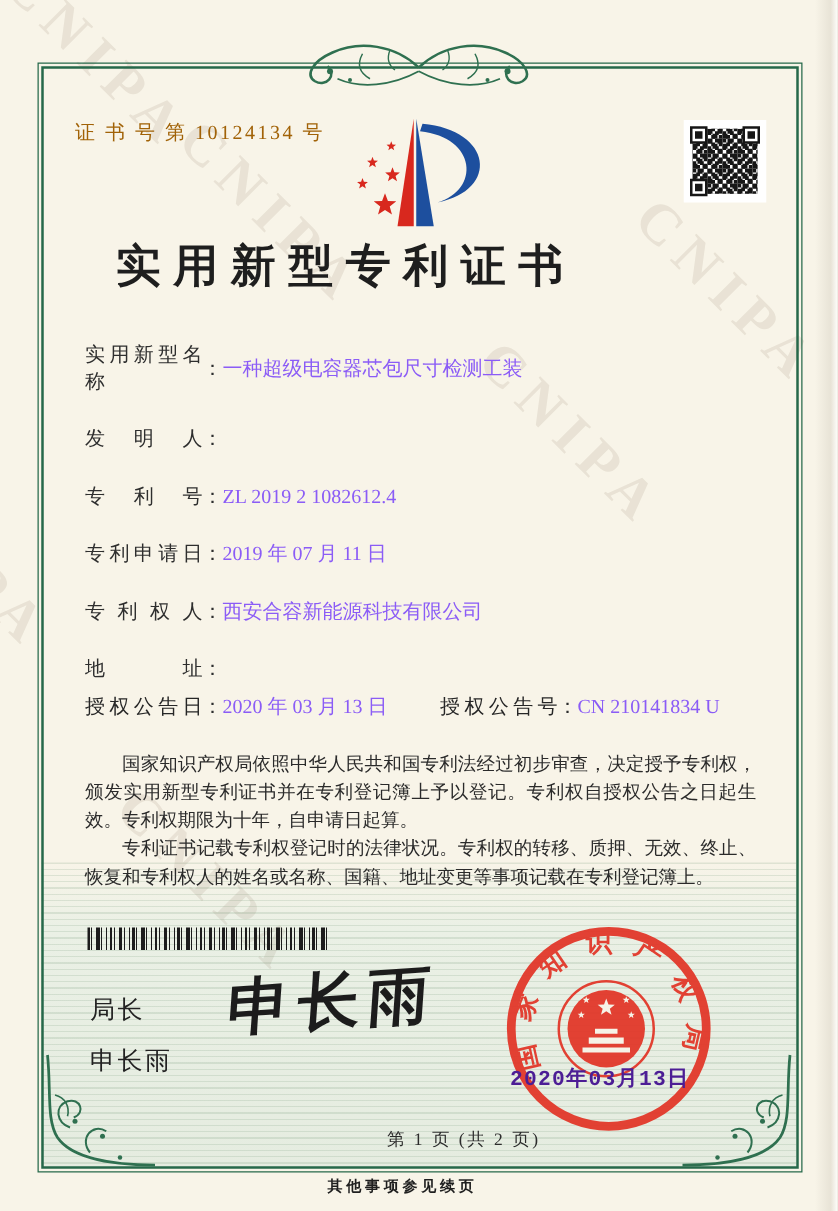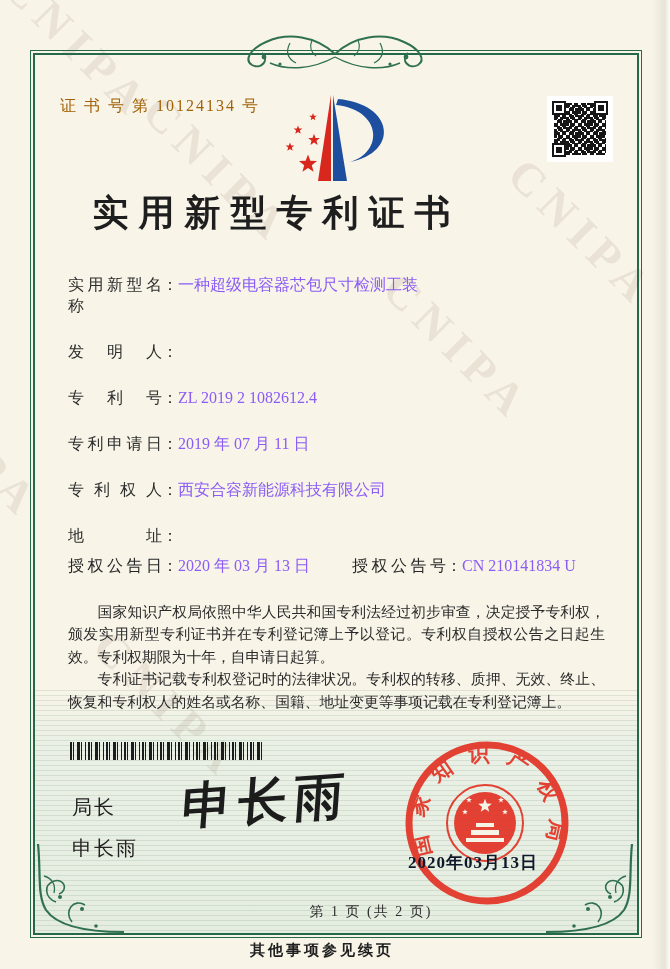--- a/index.html
+++ b/index.html
@@ -38,21 +38,21 @@
       repeating-conic-gradient(#161616 0% 25%, rgba(0,0,0,0) 0% 50%);
     background-size:8px 8px,6px 6px;background-position:0 0,3px 2px;}
   .qf{position:absolute;width:14px;height:14px;background:#161616;}
   .qf>div{position:absolute;left:2px;top:2px;width:10px;height:10px;background:#fff;}
   .qf>div>div{position:absolute;left:2px;top:2px;width:6px;height:6px;background:#161616;}
   .qf.tl{left:5px;top:5px;} .qf.tr{right:5px;top:5px;} .qf.bl{left:5px;bottom:5px;}
   .doc-title{position:absolute;left:0;top:189px;width:553px;text-align:center;z-index:2;
     font-size:36px;font-weight:bold;letter-spacing:10px;color:#1e1e1e;}
   
   .content{position:absolute;left:68px;top:274px;width:537px;z-index:2;}
-  .frow{display:flex;margin-bottom:25px;font-size:16px;line-height:21px;}
+  .frow{display:flex;margin-bottom:25px;font-size:16px;line-height:21px;align-items:center;}
   .flabel{flex:0 0 94px;text-align:justify;text-align-last:justify;color:#2e2e2e;}
   .fcolon{flex:0 0 14px;color:#2e2e2e;}
   .fvalue{max-width:420px;color:#8b5cf6;}
   .frow.addr{margin-bottom:9px;}
   .grant-pair{display:flex;}
   .grant-pair .flabel2{flex:0 0 94px;text-align:justify;text-align-last:justify;}
   .grant-gap{width:42px;}
   
   .paras{margin-top:2px;}
   .paras p{margin:0;font-size:14.8px;line-height:22.4px;text-align:justify;text-indent:2em;color:#2a2a2a;}
@@ -66,26 +66,26 @@
       #1c1c1c 15px 16px, rgba(0,0,0,0) 16px 18px);}
   
   .officer{position:absolute;left:72px;top:794px;z-index:2;
     font-family:"Liberation Sans","DejaVu Sans",sans-serif;font-size:20px;color:#222;}
   .officer div{margin-bottom:14px;letter-spacing:2px;}
   .signature{position:absolute;left:182px;top:768px;z-index:2;font-size:50px;color:#1c1c1c;
     transform:rotate(-4deg) skewX(-8deg);letter-spacing:6px;font-weight:600;}
   
   .seal{position:absolute;left:397px;top:733px;z-index:5;opacity:0.92;}
   .seal-date{position:absolute;left:408px;top:851px;width:160px;z-index:6;
-    font-size:17px;font-weight:bold;letter-spacing:1px;color:#0f172a;}
+    font-size:17px;font-weight:bold;letter-spacing:1px;color:#4c1d95;font-family:Liberation Mono, monospace;}
   
   .page-info{position:absolute;left:0;top:903px;width:670px;text-align:center;z-index:2;
     font-size:14px;letter-spacing:2px;color:#2c2c2c;margin-left:36px;}
   .cont-note{position:absolute;left:0;top:941px;width:644px;text-align:center;z-index:2;
-    font-size:15px;font-weight:bold;letter-spacing:3px;color:#1f1f1f;}
+    font-size:12px;font-weight:bold;letter-spacing:3px;color:#1f1f1f;}
 </style>
 </head>
 <body>
 
 <div class="page">
 
   <div class="wm" style="left:30px;top:-40px;">CNIPA</div>
   <div class="wm" style="left:170px;top:85px;">CNIPA</div>
   <div class="wm" style="left:410px;top:262px;">CNIPA</div>
   <div class="wm" style="left:-80px;top:360px;">CNIPA</div>

